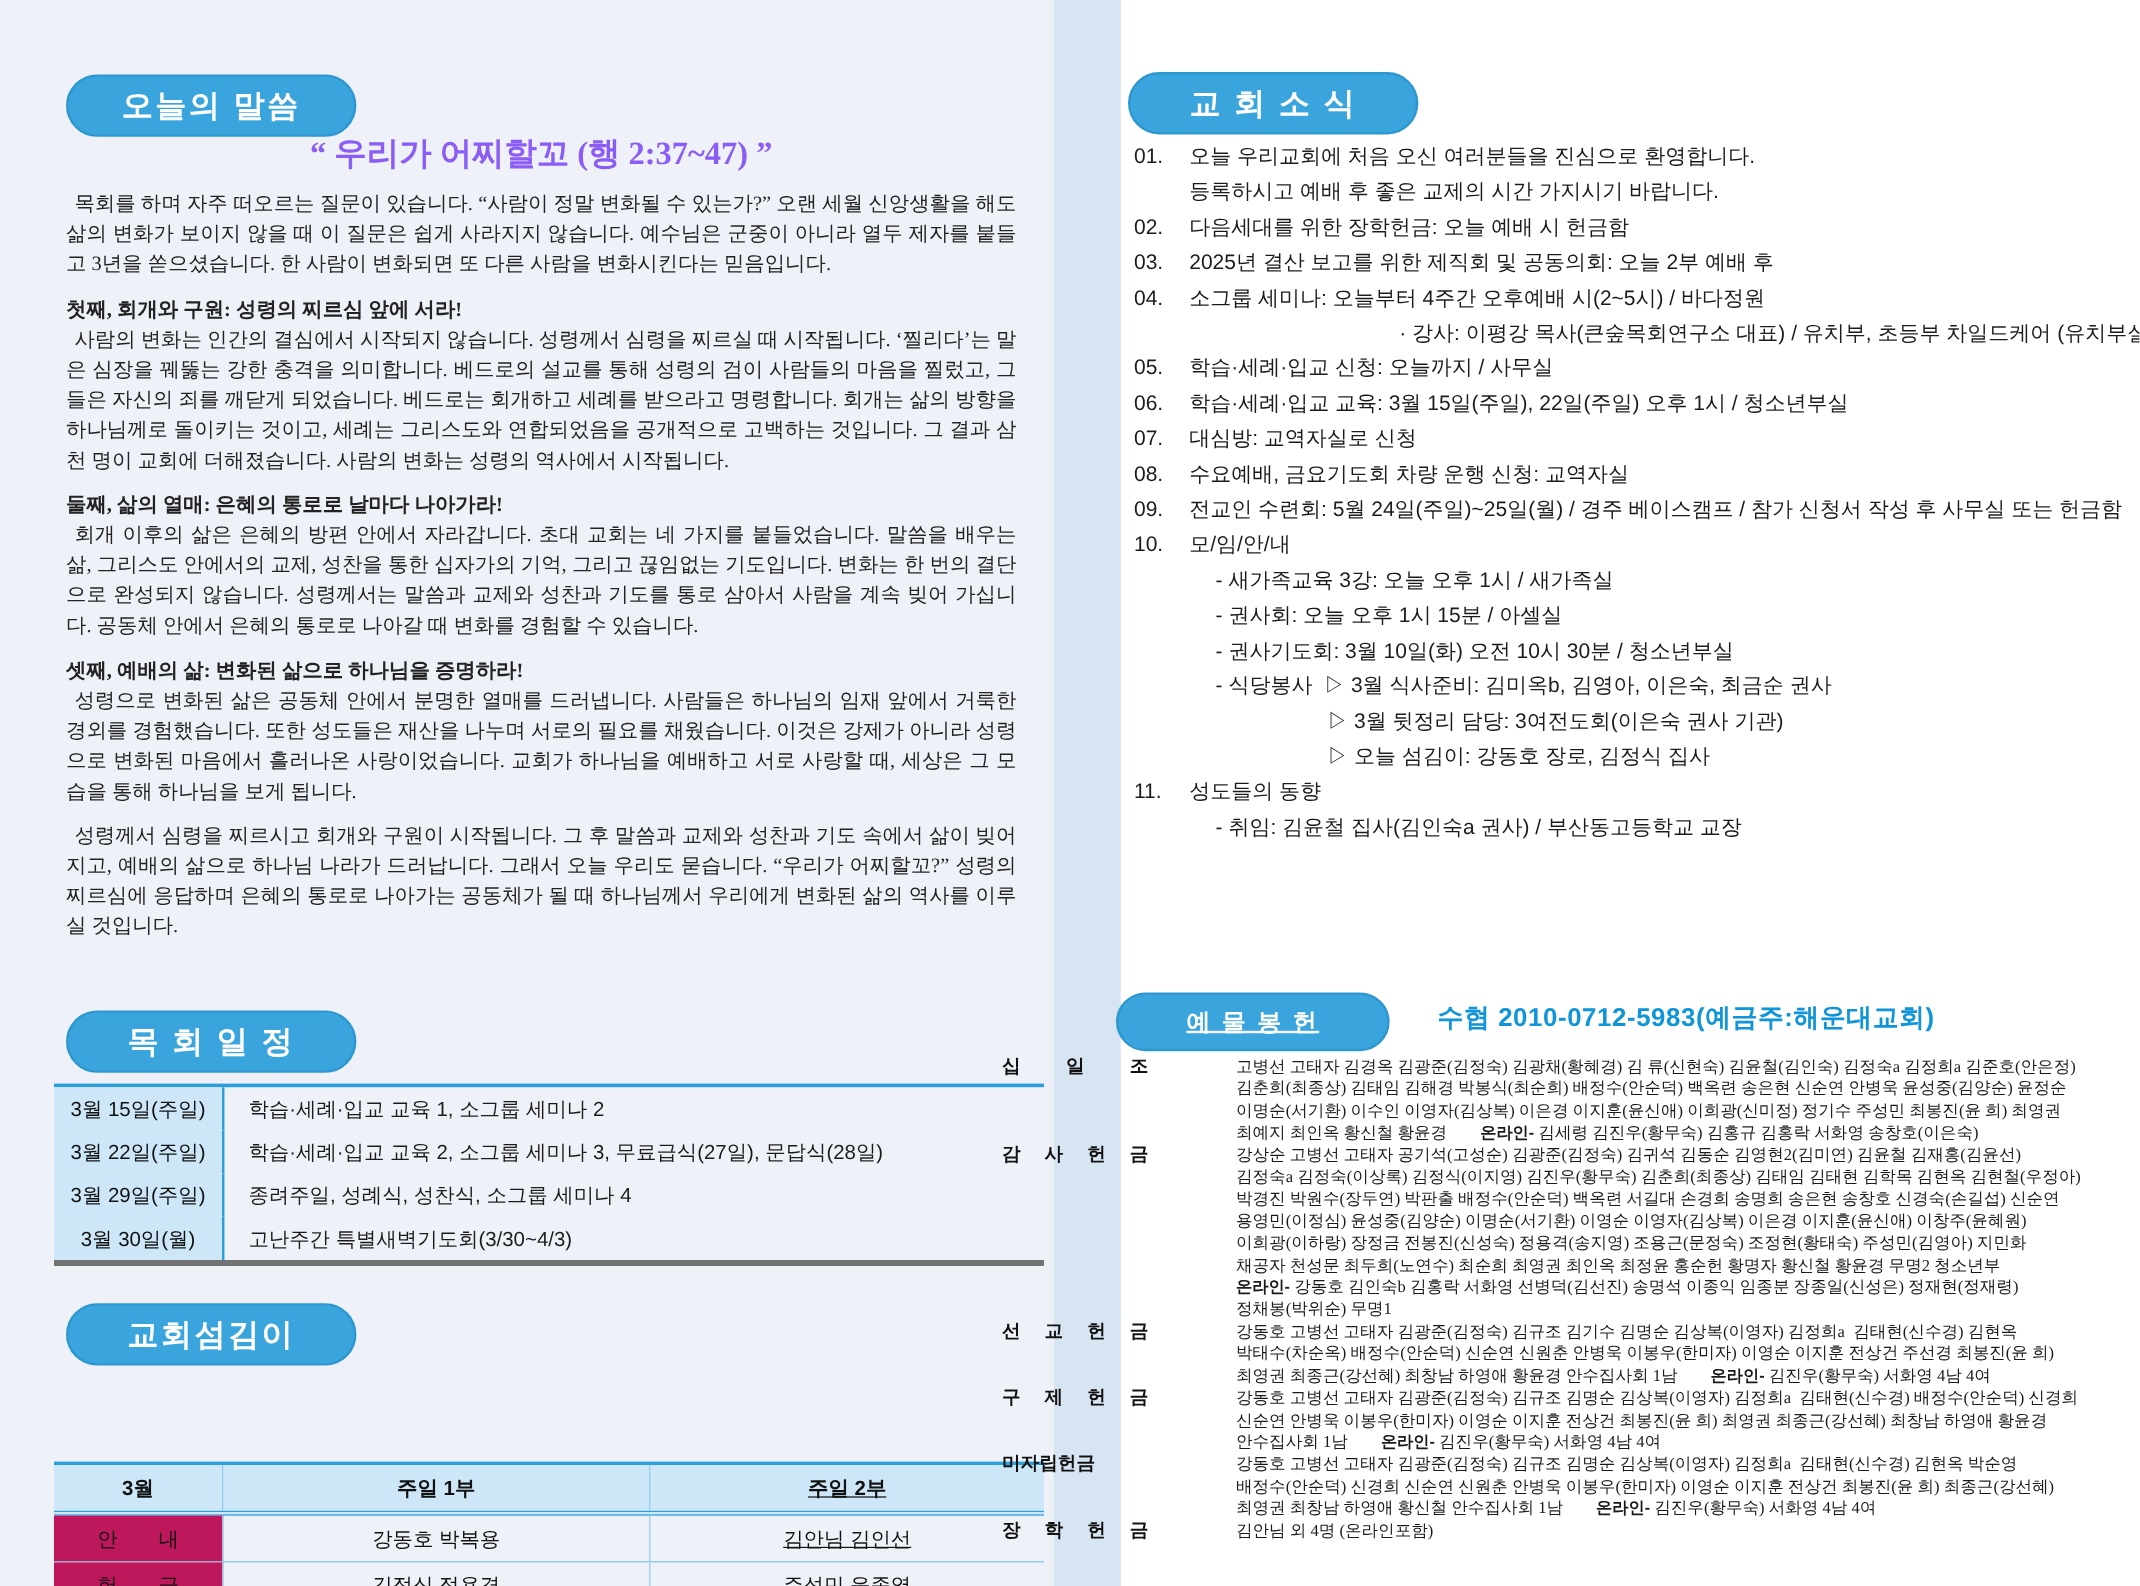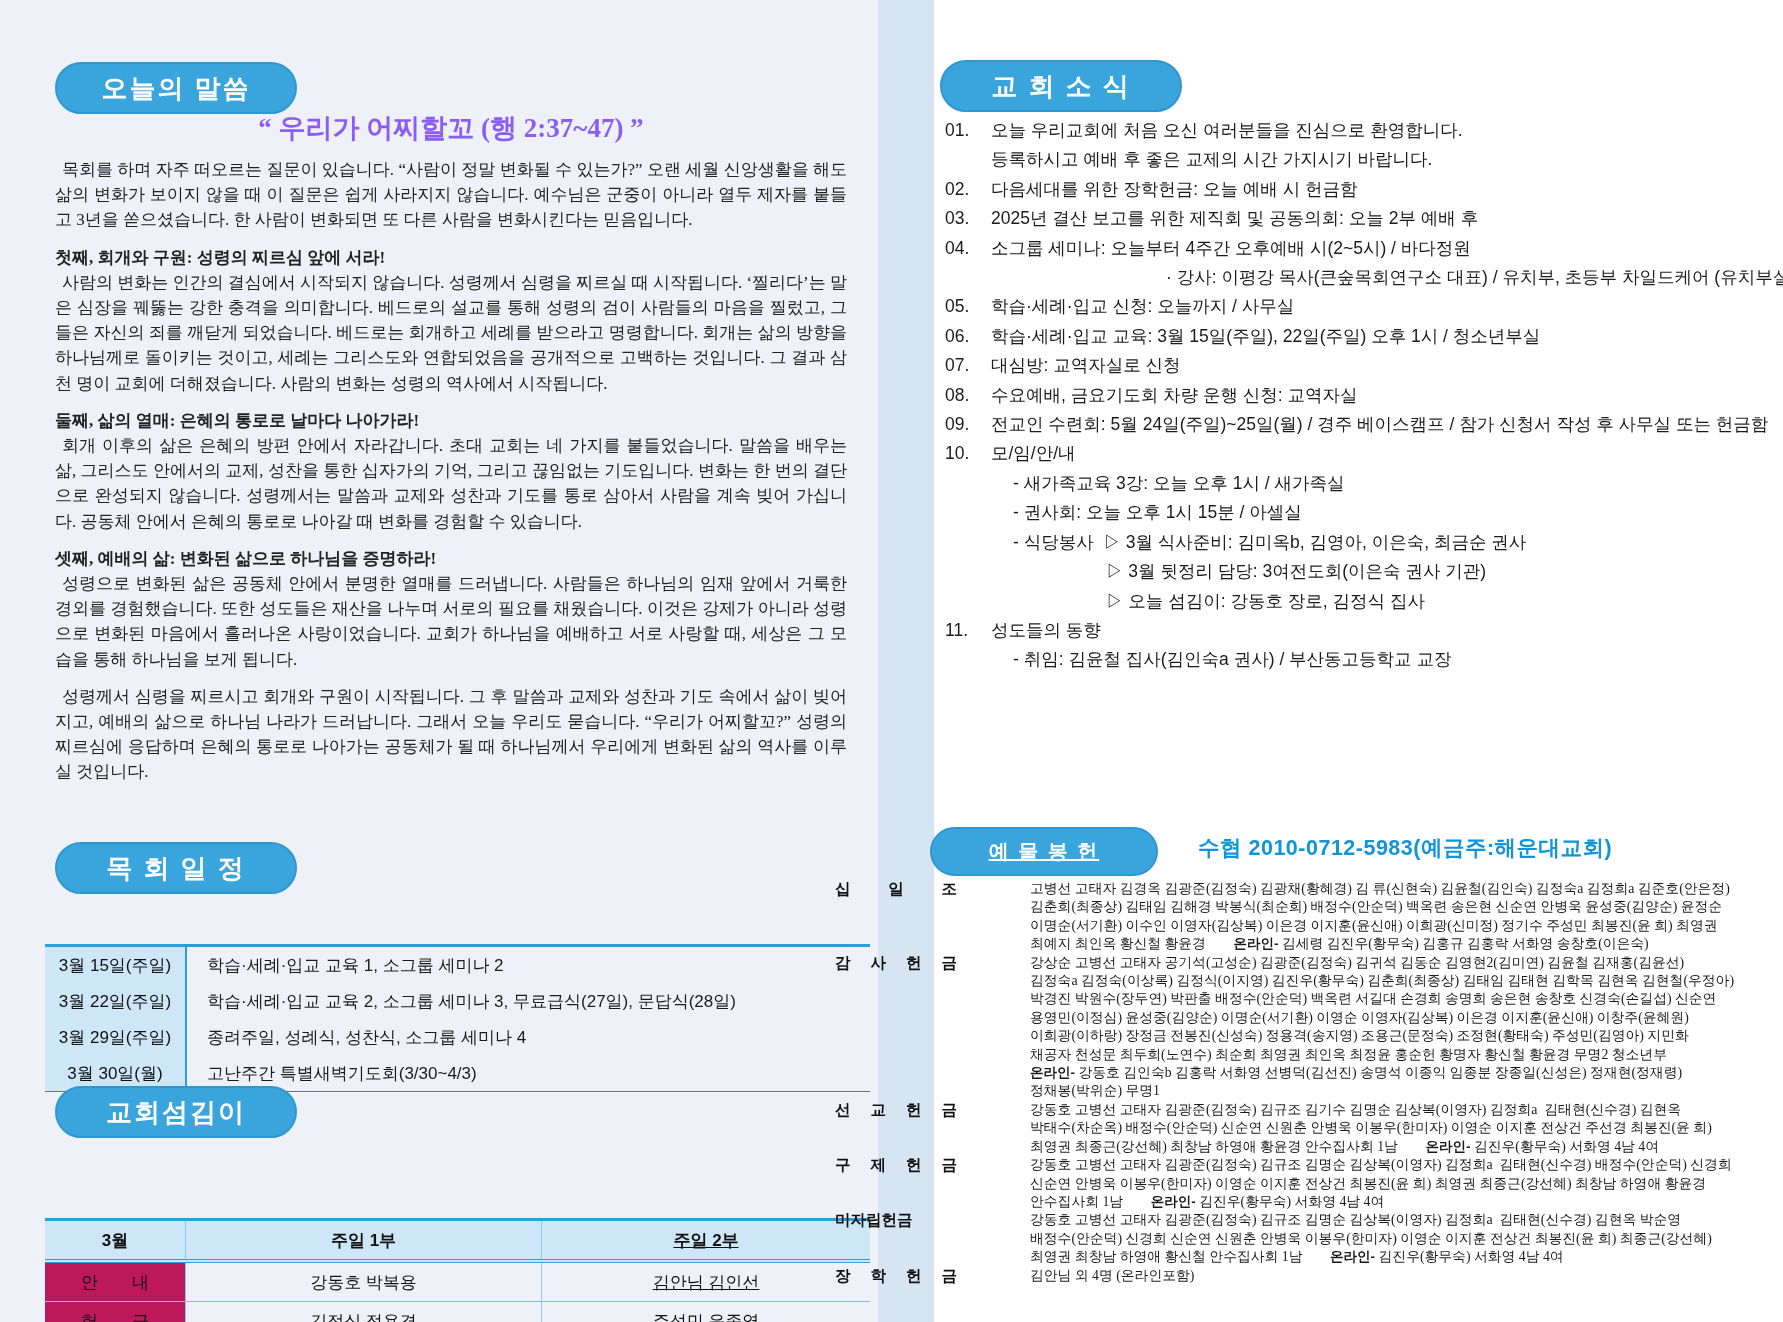--- a/index.html
+++ b/index.html
@@ -16,21 +16,21 @@
   
   .sermon-title{position:absolute;left:55px;top:110px;width:792px;text-align:center;
         font-family:"Liberation Serif",serif;font-size:27px;font-weight:bold;color:#8b5cf6;}
   .sermon{position:absolute;left:55px;top:157px;width:792px;font-family:"Liberation Serif",serif;
         font-size:17px;line-height:25.2px;color:#222;text-align:justify;}
   .sermon .blk{margin-bottom:12px;}
   .sermon .hd{font-weight:bold;}
   .sermon .bd{text-indent:7px;}
 
   
-  .sched{position:absolute;left:45px;top:944px;width:825px;border-top:3px solid #2aa0da;border-bottom:1px solid #737373;}
+  .sched{position:absolute;left:45px;top:903px;width:825px;border-top:3px solid #2aa0da;border-bottom:5px solid #737373;}
   .sched-row{display:flex;align-items:center;height:36px;}
   .sched-date{width:140px;flex:none;align-self:stretch;background:#cde7f8;border-right:2px solid #2aa0da;
         display:flex;align-items:center;justify-content:center;font-size:17px;color:#111;}
   .sched-desc{padding-left:20px;font-size:17px;color:#1b1b1b;}
 
   
   .serv{position:absolute;left:45px;top:1218px;width:825px;border-top:3px solid #2aa0da;border-bottom:3px solid #8b5cf6;}
   .serv-hrow{display:flex;height:38px;background:#cde7f8;border-bottom:4px double #2aa0da;font-weight:bold;}
   .serv-row{display:flex;height:38px;border-bottom:1.5px solid #7cc2e8;}
   .serv-row:last-child{border-bottom:none;}
@@ -194,20 +194,21 @@
         <div class="news-lines">
           <div class="news-line" style="padding-left: 0px;">전교인 수련회: 5월 24일(주일)~25일(월) / 경주 베이스캠프 / 참가 신청서 작성 후 사무실 또는 헌금함</div>
         </div>
       </div>
       <div class="news-item">
         <div class="news-num">10.</div>
         <div class="news-lines">
           <div class="news-line" style="padding-left: 0px;">모/임/안/내</div>
           <div class="news-line" style="padding-left: 22px;">- 새가족교육 3강: 오늘 오후 1시 / 새가족실</div>
           <div class="news-line" style="padding-left: 22px;">- 권사회: 오늘 오후 1시 15분 / 아셀실</div>
+          <div class="news-line" style="padding-left: 22px;">- 권사기도회: 3월 10일(화) 오전 10시 30분 / 청소년부실</div>
           <div class="news-line" style="padding-left: 22px;">- 식당봉사  ▷ 3월 식사준비: 김미옥b, 김영아, 이은숙, 최금순 권사</div>
           <div class="news-line" style="padding-left: 115px;">▷ 3월 뒷정리 담당: 3여전도회(이은숙 권사 기관)</div>
           <div class="news-line" style="padding-left: 115px;">▷ 오늘 섬김이: 강동호 장로, 김정식 집사</div>
         </div>
       </div>
       <div class="news-item">
         <div class="news-num">11.</div>
         <div class="news-lines">
           <div class="news-line" style="padding-left: 0px;">성도들의 동향</div>
           <div class="news-line" style="padding-left: 22px;">- 취임: 김윤철 집사(김인숙a 권사) / 부산동고등학교 교장</div>

